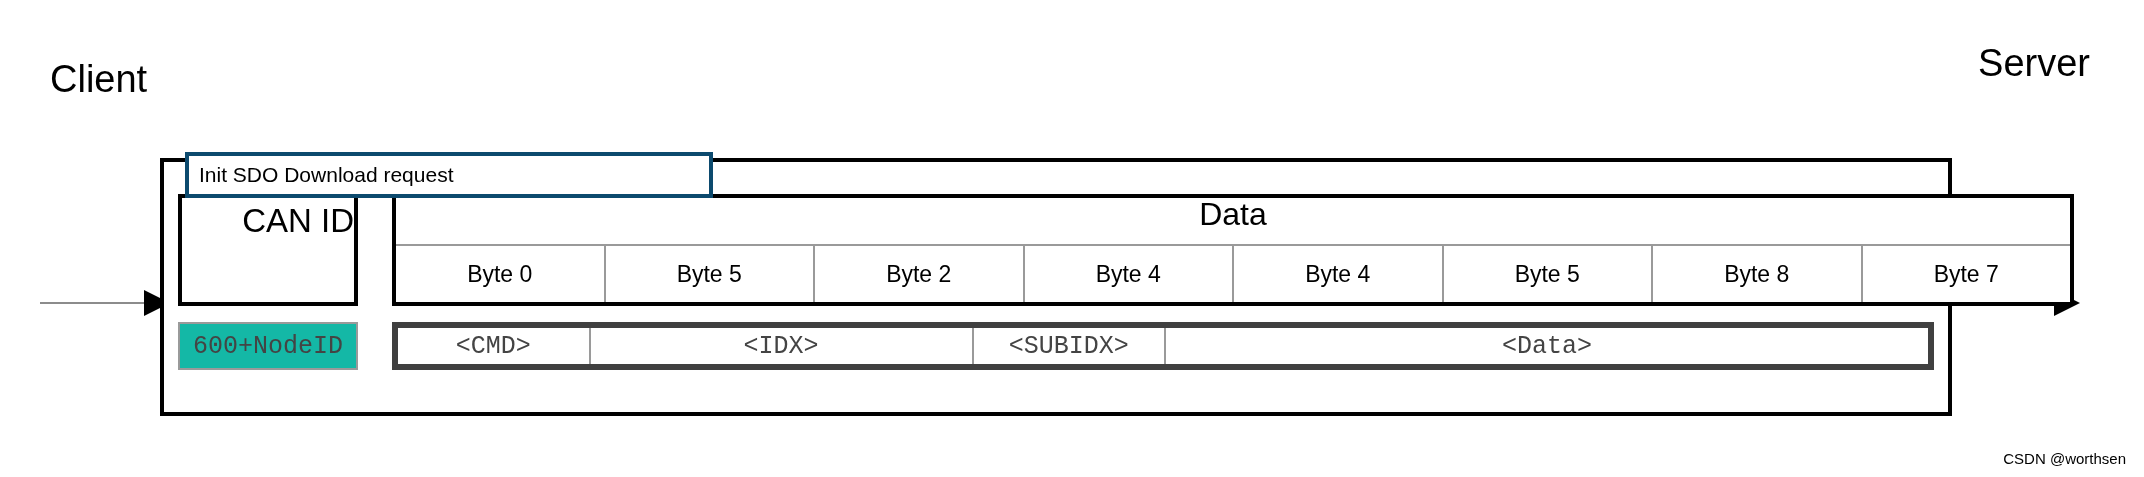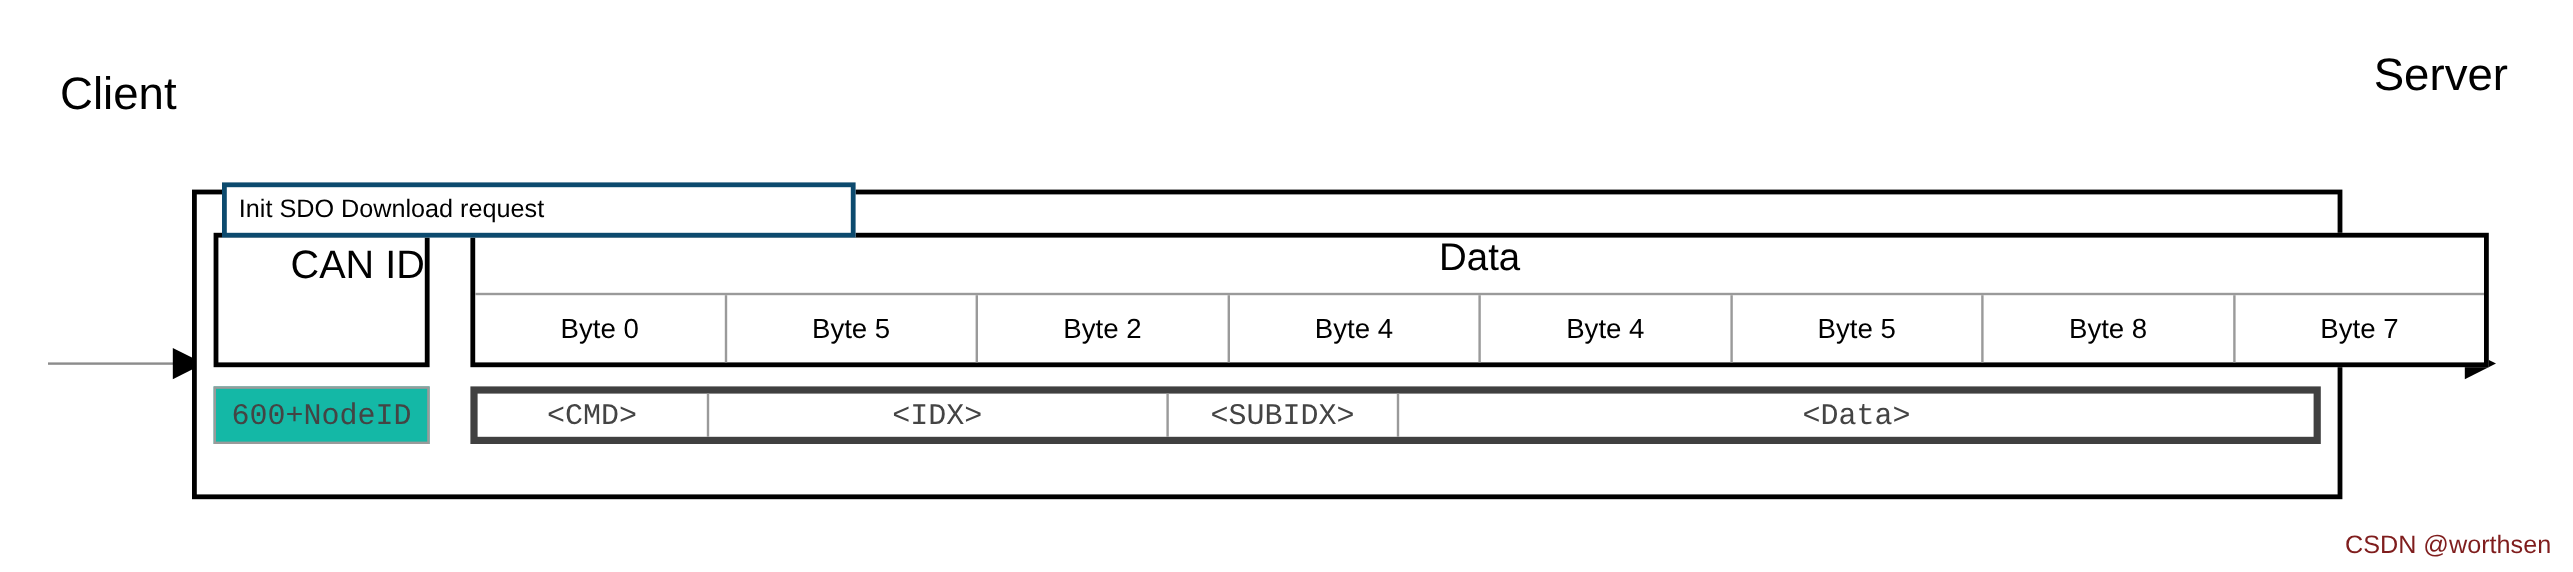--- a/index.html
+++ b/index.html
@@ -218,22 +218,22 @@
   .value-cell:last-child { border-right: none; }
   .span-1 { flex: 1 1 0; }
   .span-2 { flex: 2 2 0; }
   .span-4 { flex: 4 4 0; }
 
   
   #watermark {
     position: absolute;
     right: 18px;
     bottom: 10px;
-    font-size: 21px;
-    color: #7f1d1d;
+    font-size: 15px;
+    color: #000000;
     white-space: nowrap;
   }
 </style>
 </head>
 <body>
 
 <div id="client-label" class="endpoint-label">Client</div>
 
 <div id="server-label" class="endpoint-label">Server</div>
 

